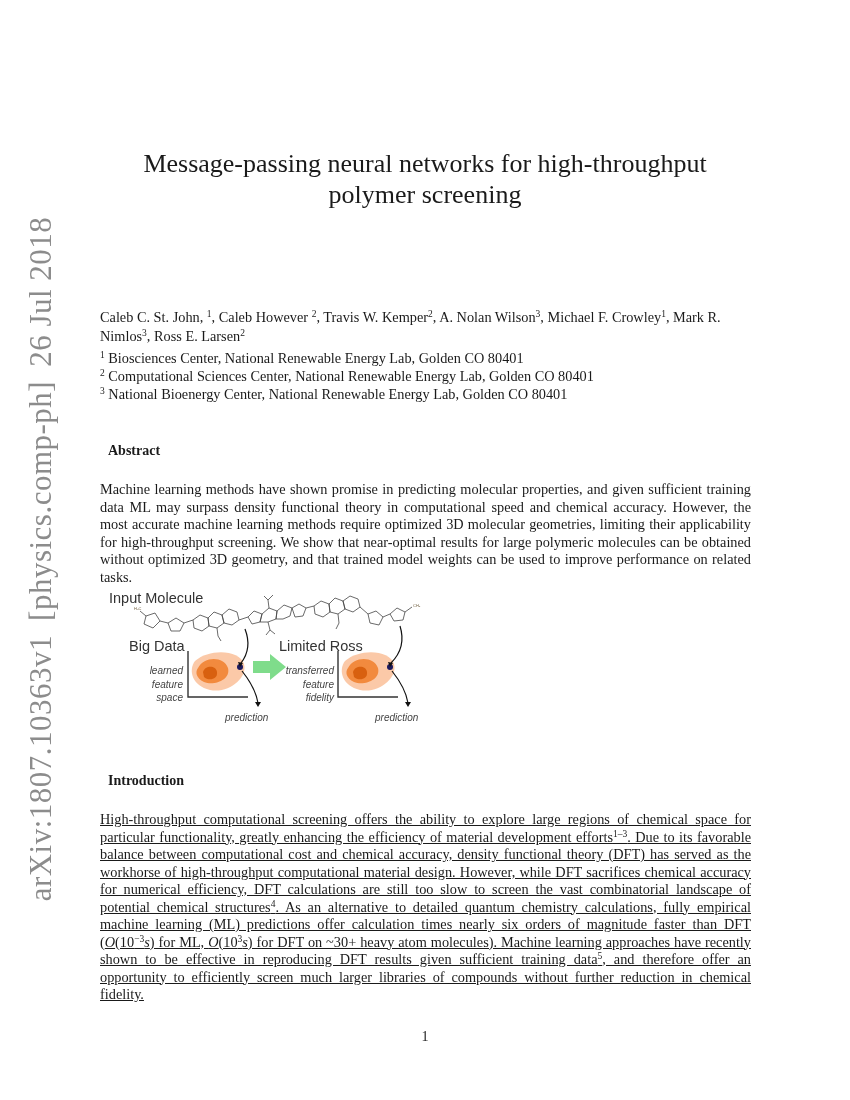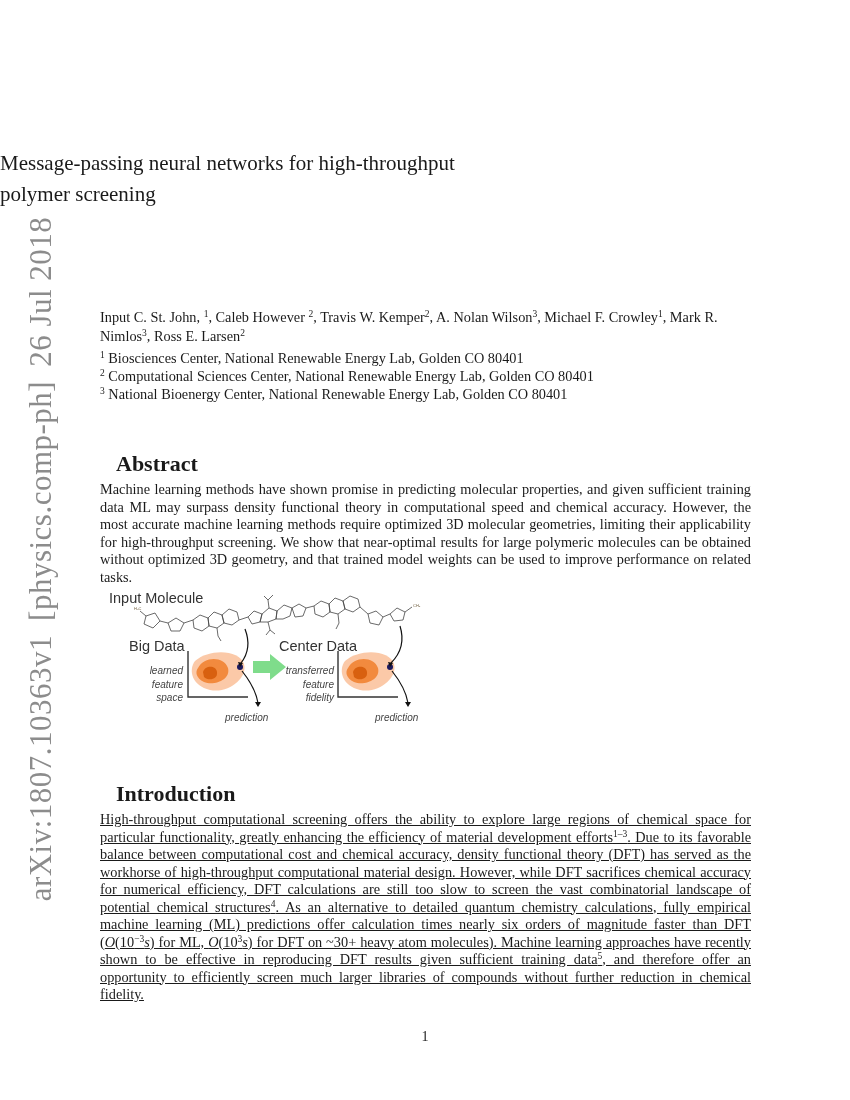--- a/index.html
+++ b/index.html
@@ -2,27 +2,27 @@
 <html><head>
 <meta charset="utf-8">
 <style>
   html, body { margin: 0; padding: 0; background: #ffffff; }
   body { width: 850px; height: 1100px; position: relative; overflow: hidden;
          font-family: "Liberation Serif", "DejaVu Serif", serif; color: #1a1a1a; }
   .side-stamp { position: absolute; left: 41px; top: 552px; transform: translate(-50%, -50%) rotate(-90deg);
                 white-space: nowrap; font-family: "Liberation Serif", serif; font-size: 31px;
                 color: #8c8c8c; letter-spacing: 0.5px; }
   .side-stamp span { margin-right: 14px; }
-  .title { position: absolute; left: 0; width: 850px; top: 148px; text-align: left;
-           font-size: 21px; line-height: 31px; font-weight: normal; margin: 0; }
+  .title { position: absolute; left: 0; width: 850px; top: 148px; text-align: center;
+           font-size: 26px; line-height: 31px; font-weight: normal; margin: 0; }
   .authors { position: absolute; left: 100px; width: 660px; top: 308px; font-size: 14.3px; line-height: 19px; }
   .affil { position: absolute; left: 100px; width: 660px; top: 349px; font-size: 14.3px; line-height: 18px; }
   .affil div { white-space: nowrap; }
   sup { font-size: 9.5px; line-height: 0; vertical-align: 5px; }
-  h2 { position: absolute; left: 100px; margin: 16px; font-size: 22px; font-weight: bold; }
+  h2 { position: absolute; left: 100px; margin: 8px; font-size: 14px; font-weight: bold; }
   .h-abstract { top: 435px; }
   .h-intro { top: 765px; }
   .para { position: absolute; left: 100px; width: 651px; font-size: 14.3px; line-height: 17.5px; text-align: justify; margin: 0; }
   .p-abstract { top: 481px; }
   .p-intro { top: 811px; text-decoration: underline; }
   .figure { position: absolute; left: 100px; top: 586px; width: 340px; height: 145px; }
   .fig-label { position: absolute; font-family: "Liberation Sans", sans-serif; color: #333; white-space: nowrap; }
   .fig-big { font-size: 14.5px; }
   .fig-ital { font-style: italic; font-size: 10px; color: #444; text-align: right; line-height: 13.5px; margin-top: 9px; }
   .fig-pred { font-style: italic; font-size: 10px; color: #444; }
@@ -33,21 +33,21 @@
 
 <div class="side-stamp">
   <span>arXiv:1807.10363v1</span><span>[physics.comp-ph]</span><span>26 Jul 2018</span>
 </div>
 
 <h1 class="title">
   <span>Message-passing neural networks for high-throughput</span><br>
   <span>polymer screening</span>
 </h1>
 
-<div class="authors" id="authors"><span>Input C. St. John, </span><sup>1</sup>, <span>Caleb However </span><sup>2</sup>, <span>Travis W. Kemper</span><sup>2</sup>, <span>A. Nolan Wilson</span><sup>3</sup>, <span>Michael F. Crowley</span><sup>1</sup>, <span>Mark R. Nimlos</span><sup>3</sup>, <span>Ross E. Larsen</span><sup>2</sup></div>
+<div class="authors" id="authors"><span>Caleb C. St. John, </span><sup>1</sup>, <span>Caleb However </span><sup>2</sup>, <span>Travis W. Kemper</span><sup>2</sup>, <span>A. Nolan Wilson</span><sup>3</sup>, <span>Michael F. Crowley</span><sup>1</sup>, <span>Mark R. Nimlos</span><sup>3</sup>, <span>Ross E. Larsen</span><sup>2</sup></div>
 
 <div class="affil">
   <div><sup>1</sup> <span>Biosciences Center, National Renewable Energy Lab, Golden CO 80401</span></div>
   <div><sup>2</sup> <span>Computational Sciences Center, National Renewable Energy Lab, Golden CO 80401</span></div>
   <div><sup>3</sup> <span>National Bioenergy Center, National Renewable Energy Lab, Golden CO 80401</span></div>
 </div>
 
 <h2 class="h-abstract">Abstract</h2>
 <p class="para p-abstract">Machine learning methods have shown promise in predicting molecular properties, and given sufficient training data ML may surpass density functional theory in computational speed and chemical accuracy. However, the most accurate machine learning methods require optimized 3D molecular geometries, limiting their applicability for high-throughput screening. We show that near-optimal results for large polymeric molecules can be obtained without optimized 3D geometry, and that trained model weights can be used to improve performance on related tasks.</p>
 
@@ -119,21 +119,21 @@
     <path d="M292,85 C300,95 306,105 308,117" stroke="#111" stroke-width="1.2" fill="none"></path>
     <polygon points="305,116 311,116 308,121" fill="#111"></polygon>
   </svg>
   <div class="fig-label fig-big" style="left:9px; top:4px;">Input Molecule</div>
   <div class="fig-label fig-big" style="left:29px; top:52px;">Big Data</div>
   <div class="fig-label fig-ital" style="left:42px; top:69px; width:41px;">
     <div>learned</div>
       <div>feature</div>
       <div>space</div>
   </div>
-  <div class="fig-label fig-big" style="left:179px; top:52px;">Center Data</div>
+  <div class="fig-label fig-big" style="left:179px; top:52px;">Limited Ross</div>
   <div class="fig-label fig-ital" style="left:176px; top:69px; width:58px;">
     <div>transferred</div>
       <div>feature</div>
       <div>fidelity</div>
   </div>
   <div class="fig-label fig-pred" style="left:125px; top:126px;">prediction</div>
   <div class="fig-label fig-pred" style="left:275px; top:126px;">prediction</div>
 </div>
 
 <h2 class="h-intro">Introduction</h2>

